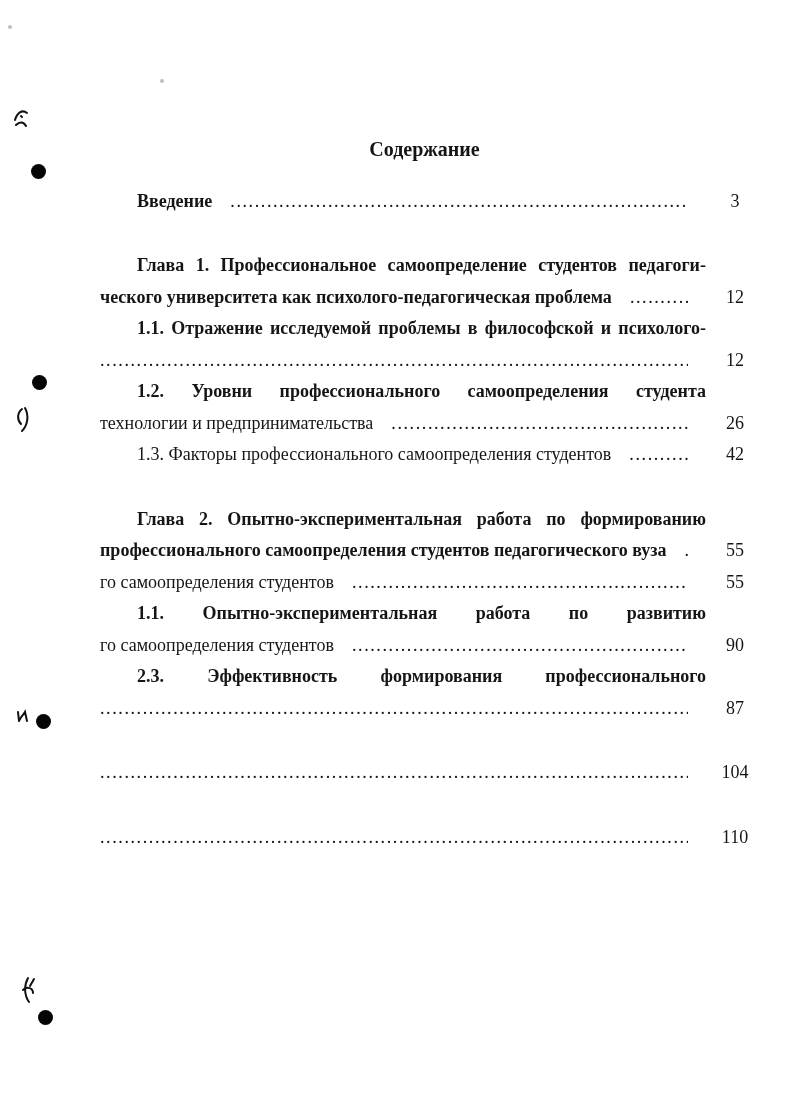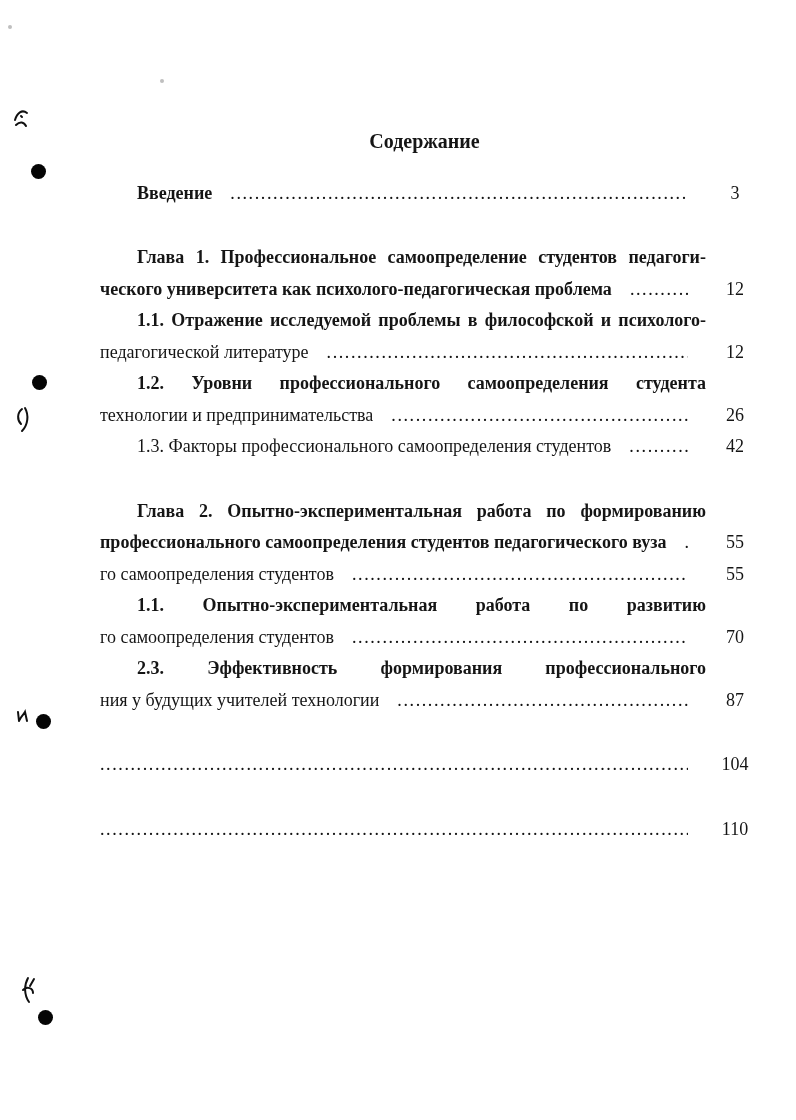--- a/index.html
+++ b/index.html
@@ -20,21 +20,21 @@
   }
   .content {
     position: absolute;
     left: 100px;
     top: 118px;
     width: 664px;
     font-size: 18px;
     line-height: 31.5px;
   }
   .title {
-    margin: 8px 0 20px 0;
+    margin: 16px 0 20px 0;
     width: 649px;
     text-align: center;
     font-weight: bold;
     font-size: 20px;
     line-height: 31.5px;
   }
   .toc-line { height: 31.5px; }
   .toc-line.gap { margin-top: 33px; }
   .toc-line.bold { font-weight: bold; }
 
@@ -107,21 +107,20 @@
           <span class="num">3</span>
         </div>
         <div class="toc-line line-fill bold indent gap"><span class="t">Глава 1. Профессиональное самоопределение студентов педагоги-</span></div>
         <div class="toc-line line-num bold">
           <span class="t">ческого университета как психолого-педагогическая проблема</span>
           <span class="leader">..................................................................................................................................</span>
           <span class="num">12</span>
         </div>
         <div class="toc-line line-fill indent"><span class="t">1.1. Отражение исследуемой проблемы в философской и психолого-</span></div>
         <div class="toc-line line-num">
-          <span class="t">педагогической литературе</span>
           <span class="leader">..................................................................................................................................</span>
           <span class="num">12</span>
         </div>
         <div class="toc-line line-fill indent"><span class="t">1.2. Уровни профессионального самоопределения студента факультета</span></div>
         <div class="toc-line line-num">
           <span class="t">технологии и предпринимательства</span>
           <span class="leader">..................................................................................................................................</span>
           <span class="num">26</span>
         </div>
         <div class="toc-line line-num indent">
@@ -137,25 +136,24 @@
         </div>
         <div class="toc-line line-num">
           <span class="t">го самоопределения студентов</span>
           <span class="leader">..................................................................................................................................</span>
           <span class="num">55</span>
         </div>
         <div class="toc-line line-fill indent"><span class="t">1.1. Опытно-экспериментальная работа по развитию профессионально-</span></div>
         <div class="toc-line line-num">
           <span class="t">го самоопределения студентов</span>
           <span class="leader">..................................................................................................................................</span>
-          <span class="num">70</span>
+          <span class="num">90</span>
         </div>
         <div class="toc-line line-fill indent"><span class="t">2.3. Эффективность формирования профессионального самоопределе-</span></div>
         <div class="toc-line line-num">
-          <span class="t">ния у будущих учителей технологии</span>
           <span class="leader">..................................................................................................................................</span>
           <span class="num">87</span>
         </div>
         <div class="toc-line line-num bold indent gap">
           <span class="leader">..................................................................................................................................</span>
           <span class="num">104</span>
         </div>
         <div class="toc-line line-num bold indent gap">
           <span class="leader">..................................................................................................................................</span>
           <span class="num">110</span>

